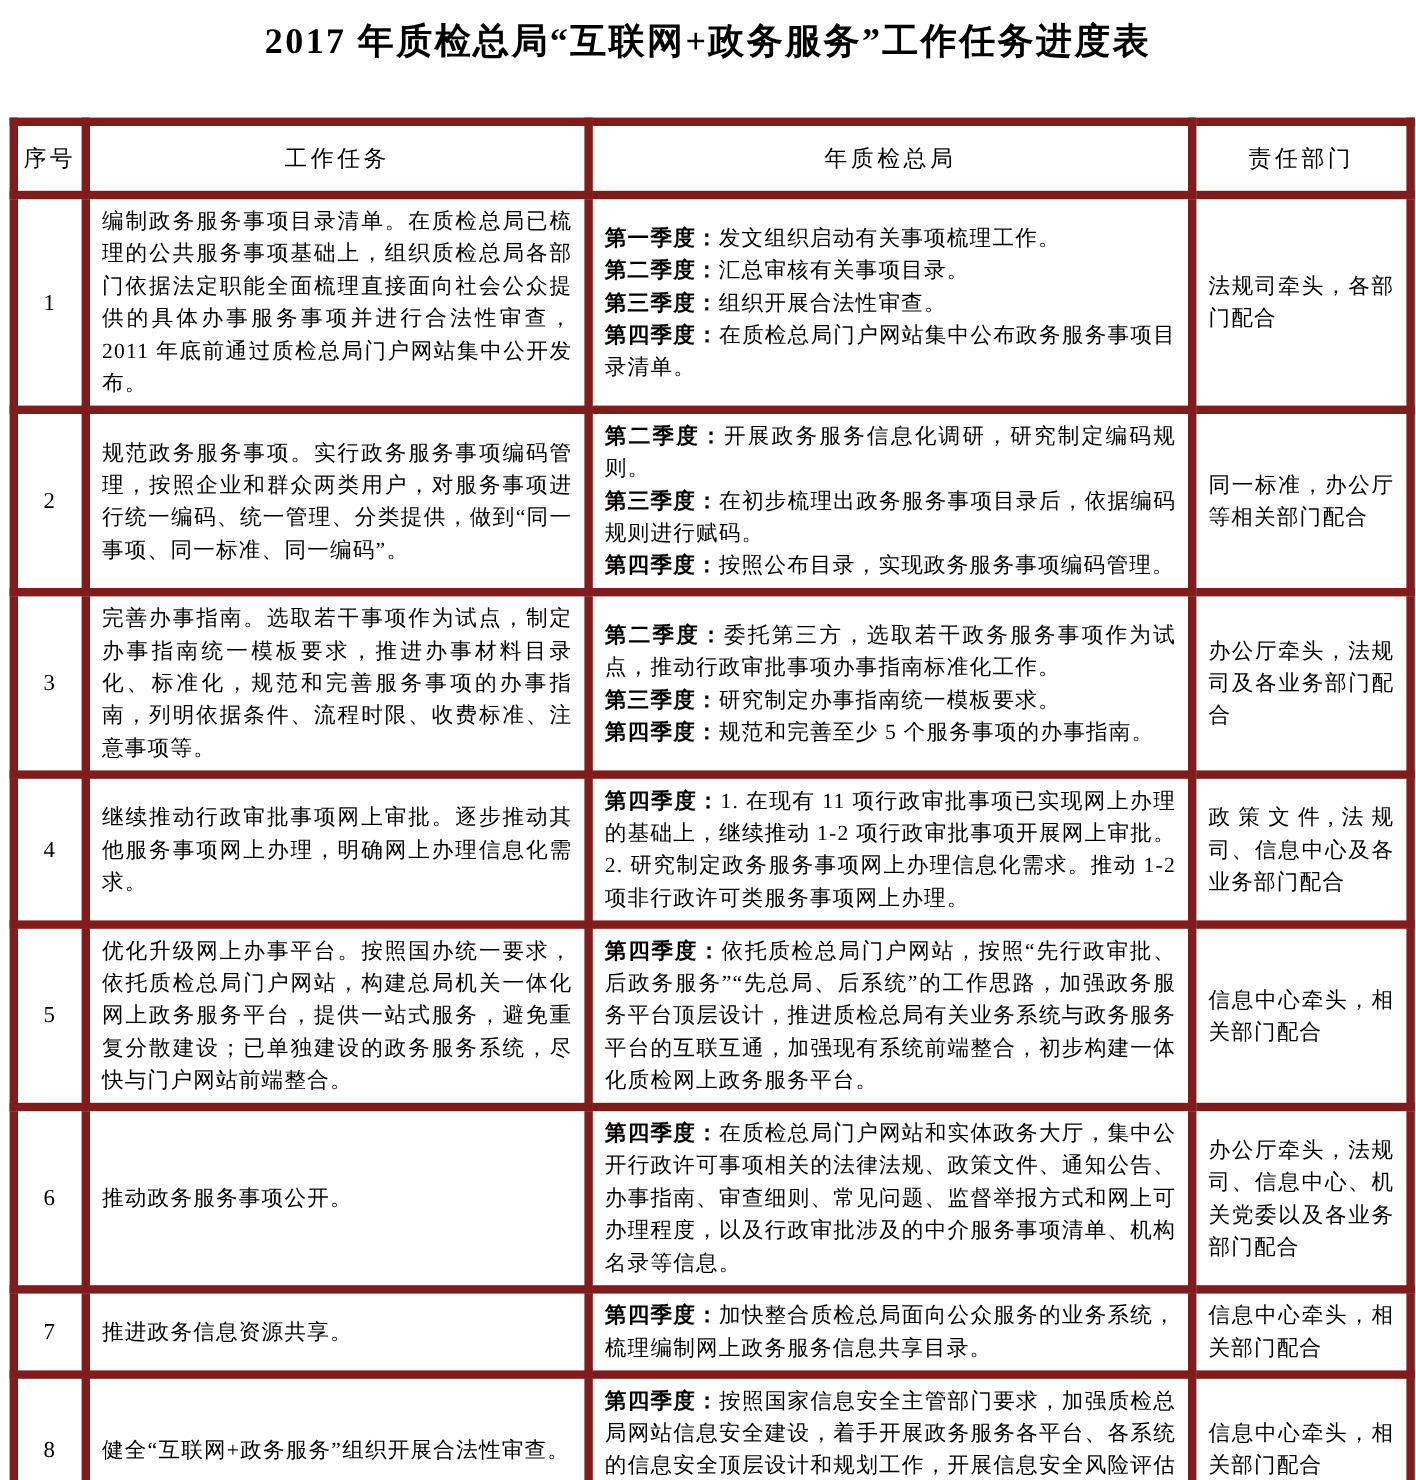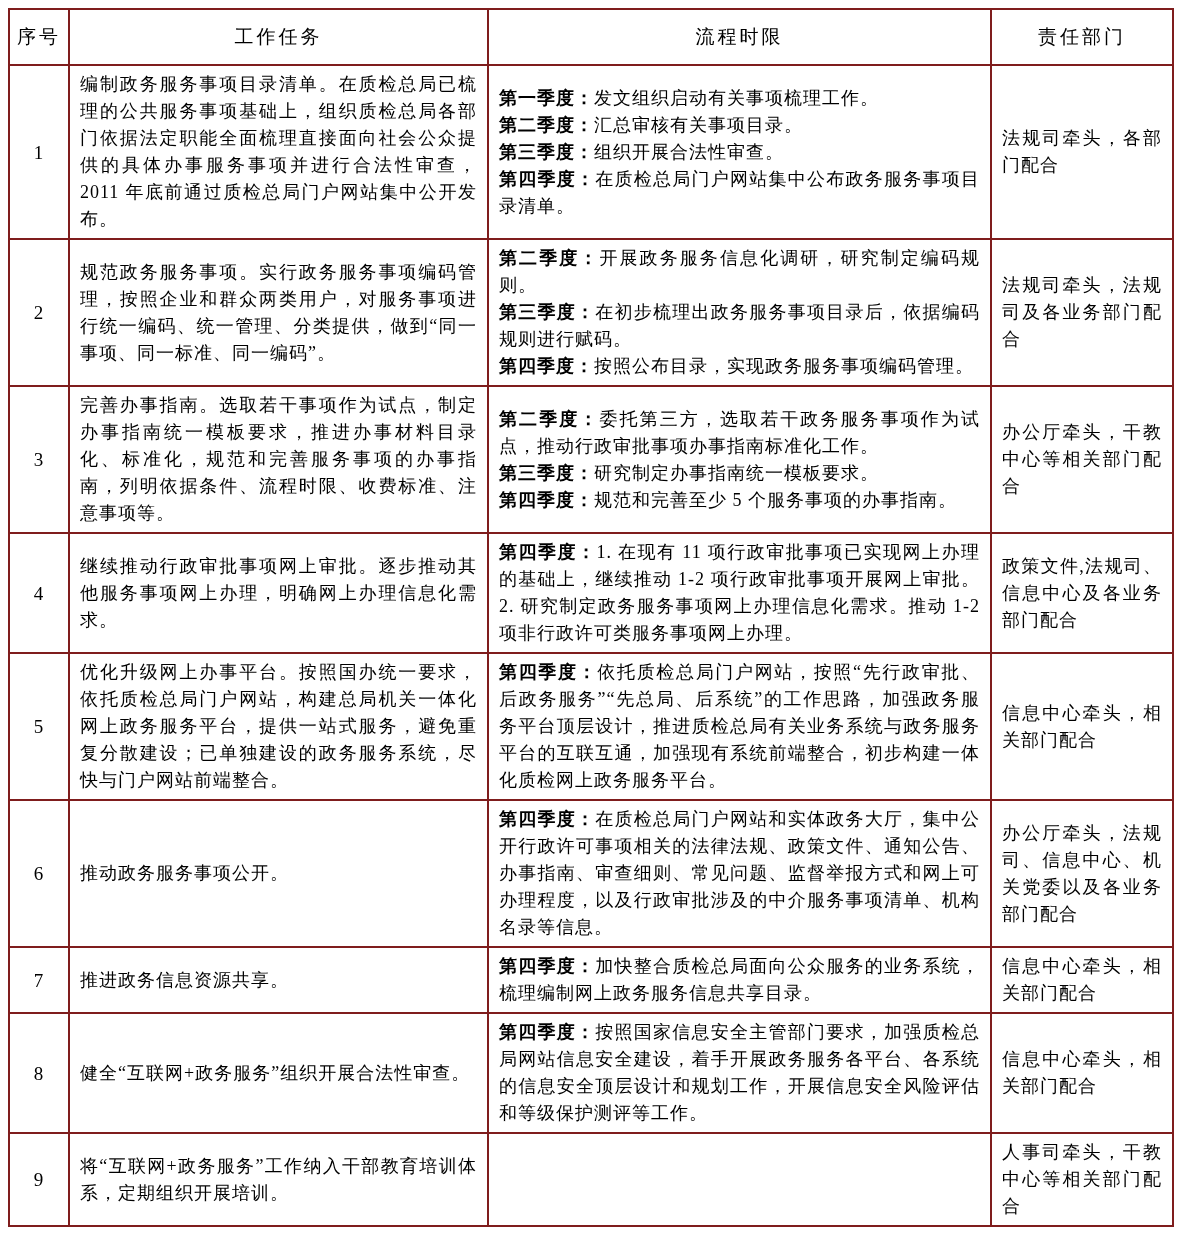--- a/index.html
+++ b/index.html
@@ -23,21 +23,21 @@
     line-height: 38px;
   }
   table.progress-table {
     border-collapse: collapse;
     table-layout: fixed;
     width: 1164px;
     border: 2px solid #000;
   }
   .progress-table th,
   .progress-table td {
-    border: 2px solid #7f1d1d;
+    border: 7px solid #7f1d1d;
     vertical-align: middle;
   }
   .progress-table th {
     height: 52px;
     font-size: 19px;
     font-weight: normal;
     text-align: center;
     letter-spacing: 3px;
   }
   .progress-table td {
@@ -65,33 +65,34 @@
     text-align: justify;
   }
   .goal-label {
     font-weight: bold;
   }
 </style>
 </head>
 <body>
 
 <div class="page">
+  <h1 class="doc-title">2017 年质检总局“互联网+政务服务”工作任务进度表</h1>
 
   <table class="progress-table">
     <colgroup>
       <col style="width:60px">
       <col style="width:419px">
       <col style="width:503px">
       <col style="width:182px">
     </colgroup>
     <thead>
       <tr>
         <th>序号</th>
         <th>工作任务</th>
-        <th>流程时限</th>
+        <th>年质检总局</th>
         <th>责任部门</th>
       </tr>
     </thead>
     <tbody id="table-body">
   <tr>
     <td class="cell-index">1</td>
     <td class="cell-task">编制政务服务事项目录清单。在质检总局已梳理的公共服务事项基础上，组织质检总局各部门依据法定职能全面梳理直接面向社会公众提供的具体办事服务事项并进行合法性审查，2011 年底前通过质检总局门户网站集中公开发布。</td>
     <td class="cell-goals">
             <div class="goal-item"><span class="goal-label">第一季度：</span>发文组织启动有关事项梳理工作。</div>
             <div class="goal-item"><span class="goal-label">第二季度：</span>汇总审核有关事项目录。</div>
@@ -102,32 +103,32 @@
   </tr>
 
   <tr>
     <td class="cell-index">2</td>
     <td class="cell-task">规范政务服务事项。实行政务服务事项编码管理，按照企业和群众两类用户，对服务事项进行统一编码、统一管理、分类提供，做到“同一事项、同一标准、同一编码”。</td>
     <td class="cell-goals">
             <div class="goal-item"><span class="goal-label">第二季度：</span>开展政务服务信息化调研，研究制定编码规则。</div>
             <div class="goal-item"><span class="goal-label">第三季度：</span>在初步梳理出政务服务事项目录后，依据编码规则进行赋码。</div>
             <div class="goal-item"><span class="goal-label">第四季度：</span>按照公布目录，实现政务服务事项编码管理。</div>
           </td>
-    <td class="cell-dept">法规司牵头，法规司及各业务部门配合</td>
+    <td class="cell-dept">同一标准，办公厅等相关部门配合</td>
   </tr>
 
   <tr>
     <td class="cell-index">3</td>
     <td class="cell-task">完善办事指南。选取若干事项作为试点，制定办事指南统一模板要求，推进办事材料目录化、标准化，规范和完善服务事项的办事指南，列明依据条件、流程时限、收费标准、注意事项等。</td>
     <td class="cell-goals">
             <div class="goal-item"><span class="goal-label">第二季度：</span>委托第三方，选取若干政务服务事项作为试点，推动行政审批事项办事指南标准化工作。</div>
             <div class="goal-item"><span class="goal-label">第三季度：</span>研究制定办事指南统一模板要求。</div>
             <div class="goal-item"><span class="goal-label">第四季度：</span>规范和完善至少 5 个服务事项的办事指南。</div>
           </td>
-    <td class="cell-dept">办公厅牵头，干教中心等相关部门配合</td>
+    <td class="cell-dept">办公厅牵头，法规司及各业务部门配合</td>
   </tr>
 
   <tr>
     <td class="cell-index">4</td>
     <td class="cell-task">继续推动行政审批事项网上审批。逐步推动其他服务事项网上办理，明确网上办理信息化需求。</td>
     <td class="cell-goals">
             <div class="goal-item"><span class="goal-label">第四季度：</span>1. 在现有 11 项行政审批事项已实现网上办理的基础上，继续推动 1-2 项行政审批事项开展网上审批。2. 研究制定政务服务事项网上办理信息化需求。推动 1-2 项非行政许可类服务事项网上办理。</div>
           </td>
     <td class="cell-dept">政策文件,法规司、信息中心及各业务部门配合</td>
   </tr>

